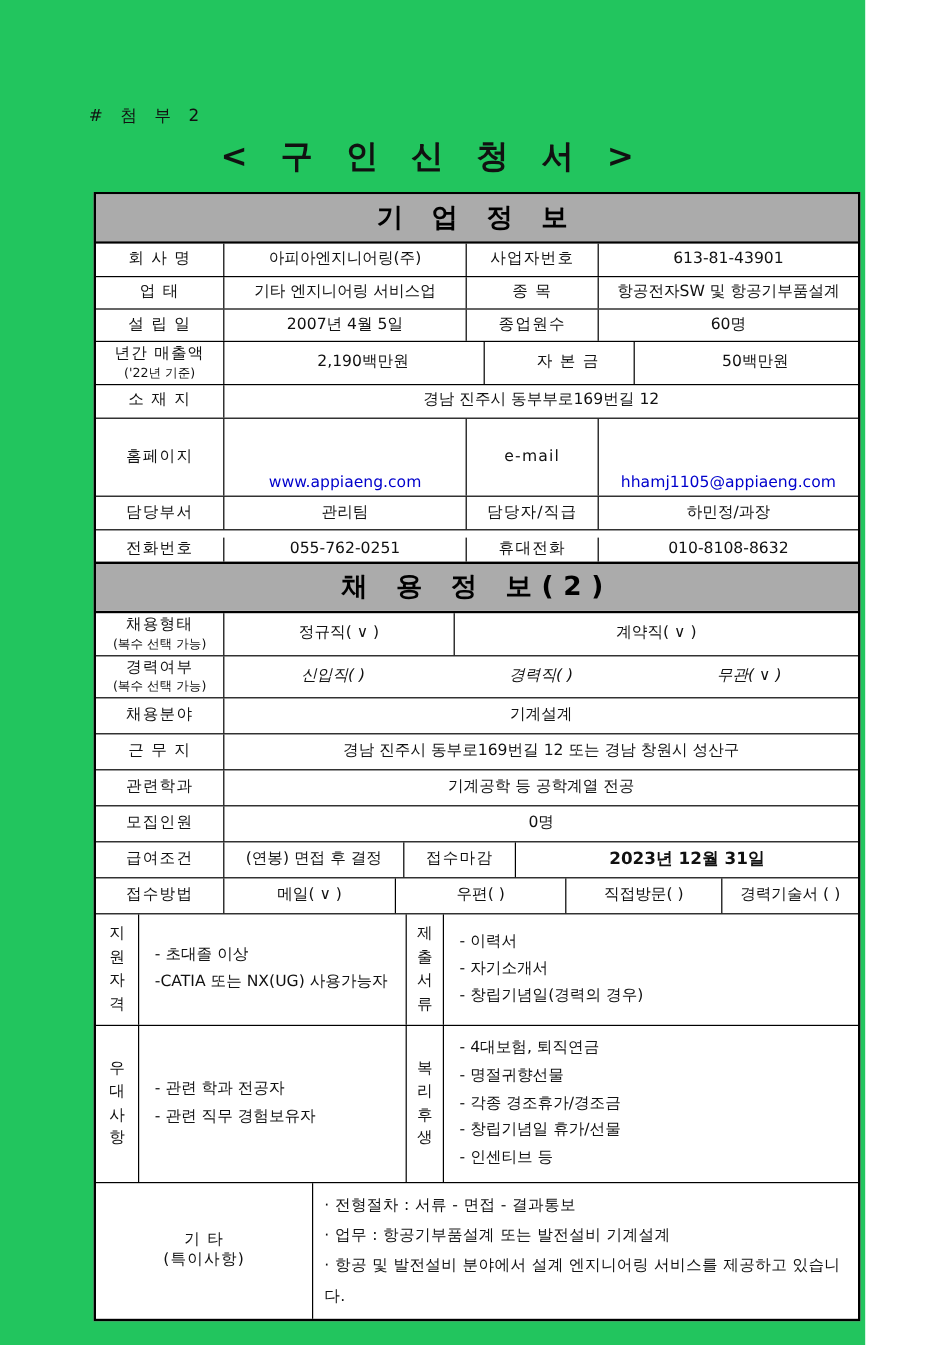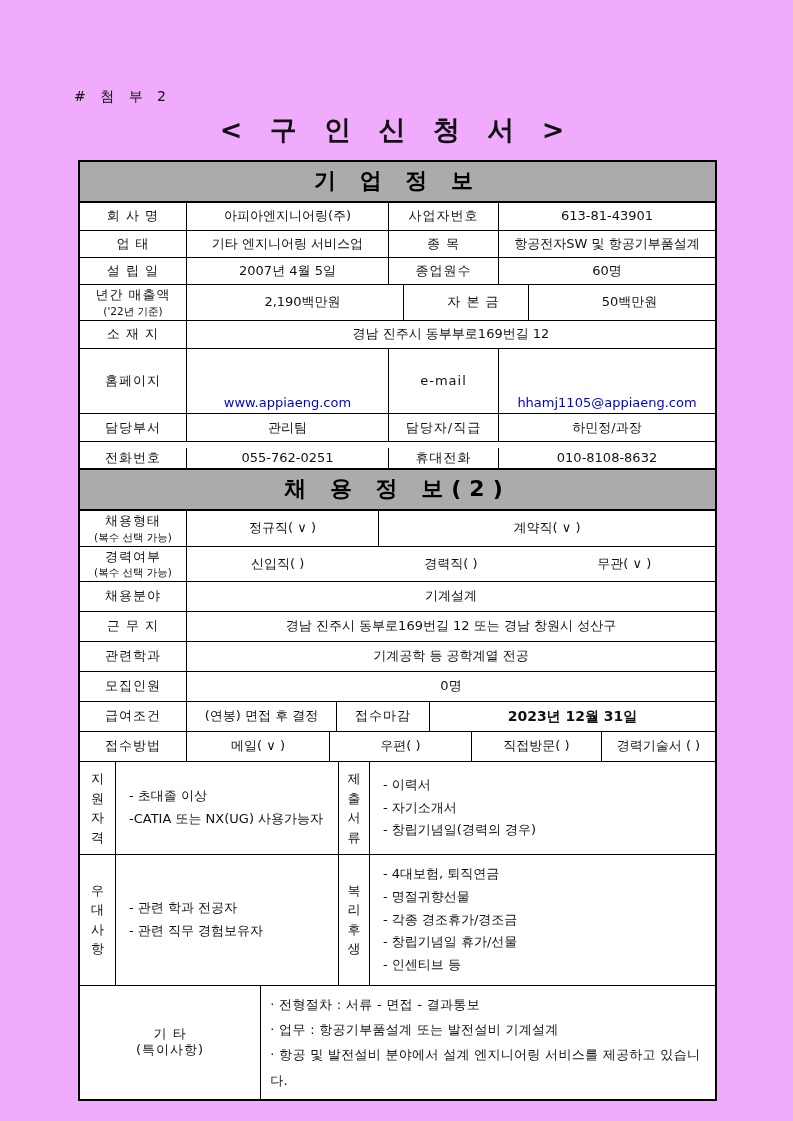--- a/index.html
+++ b/index.html
@@ -1,18 +1,18 @@
 <!DOCTYPE html>
 <html><head>
 <meta charset="utf-8">
 <style>
   * { margin:0; padding:0; box-sizing:border-box; }
   html,body { background:#ffffff; }
   .sheet {
-    position:relative; width:793px; height:1121px; background:#f0abfc;
+    position:relative; width:721px; height:1121px; background:#22c55e;
     font-family:"DejaVu Sans","Liberation Sans",sans-serif; color:#111;
   }
   .attachment {
     position:absolute; left:74px; top:88px;
     font-size:14px; letter-spacing:5px; color:#111;
   }
   .title {
     position:absolute; left:0; top:112px; width:100%;
     text-align:center; font-size:27px; font-weight:bold; letter-spacing:9px;
   }
@@ -36,21 +36,21 @@
     padding:4px 0 5px 0; color:#000;
   }
   .lbl { letter-spacing:1px; }
   .sub { font-size:10.5px; letter-spacing:0; margin-top:1px; }
   .w-l1 { width:107px; } .w-v1 { width:202px; } .w-l2 { width:110px; }
   .h28 { min-height:28px; } .h27 { min-height:27px; } .h36 { min-height:36px;gap:15px; }
   .h34 { min-height:34px; } .h30 { min-height:30px; }
   .link { color:#0000cc; cursor:pointer;margin-top:44px; }
   .bold { font-weight:bold; font-size:14px; }
   .w-opt1 { width:192px; }
-  .triple { flex-direction:row; justify-content:space-between; padding:0 4px; }
+  .triple { flex-direction:row; justify-content:space-between; padding:0 4px;font-style:italic; }
   .triple span { flex:1 1 0; text-align:center; }
   .w-sal { width:150px; } .w-dl { width:93px; }
   .w-ap1 { width:143px; } .w-ap2 { width:142px; } .w-ap3 { width:130px; }
   .vlabel { white-space:pre-line; line-height:1.5; font-size:13px; }
   .w-vl1 { width:36px; padding:2px 0; } .w-qc { width:223px; } .w-vl2 { width:31px; padding:2px 0; }
   .items { align-items:flex-start; justify-content:center; padding:8px 6px 8px 13px; text-align:left; }
   .items div { line-height:1.75; }
   .tall93 { min-height:93px; } .tall122 { min-height:122px; } .tall81 { min-height:81px; }
   .w-etc { width:184px; }
   .etc-items { align-items:flex-start; justify-content:center; padding:6px 4px 6px 9px; text-align:left; }

